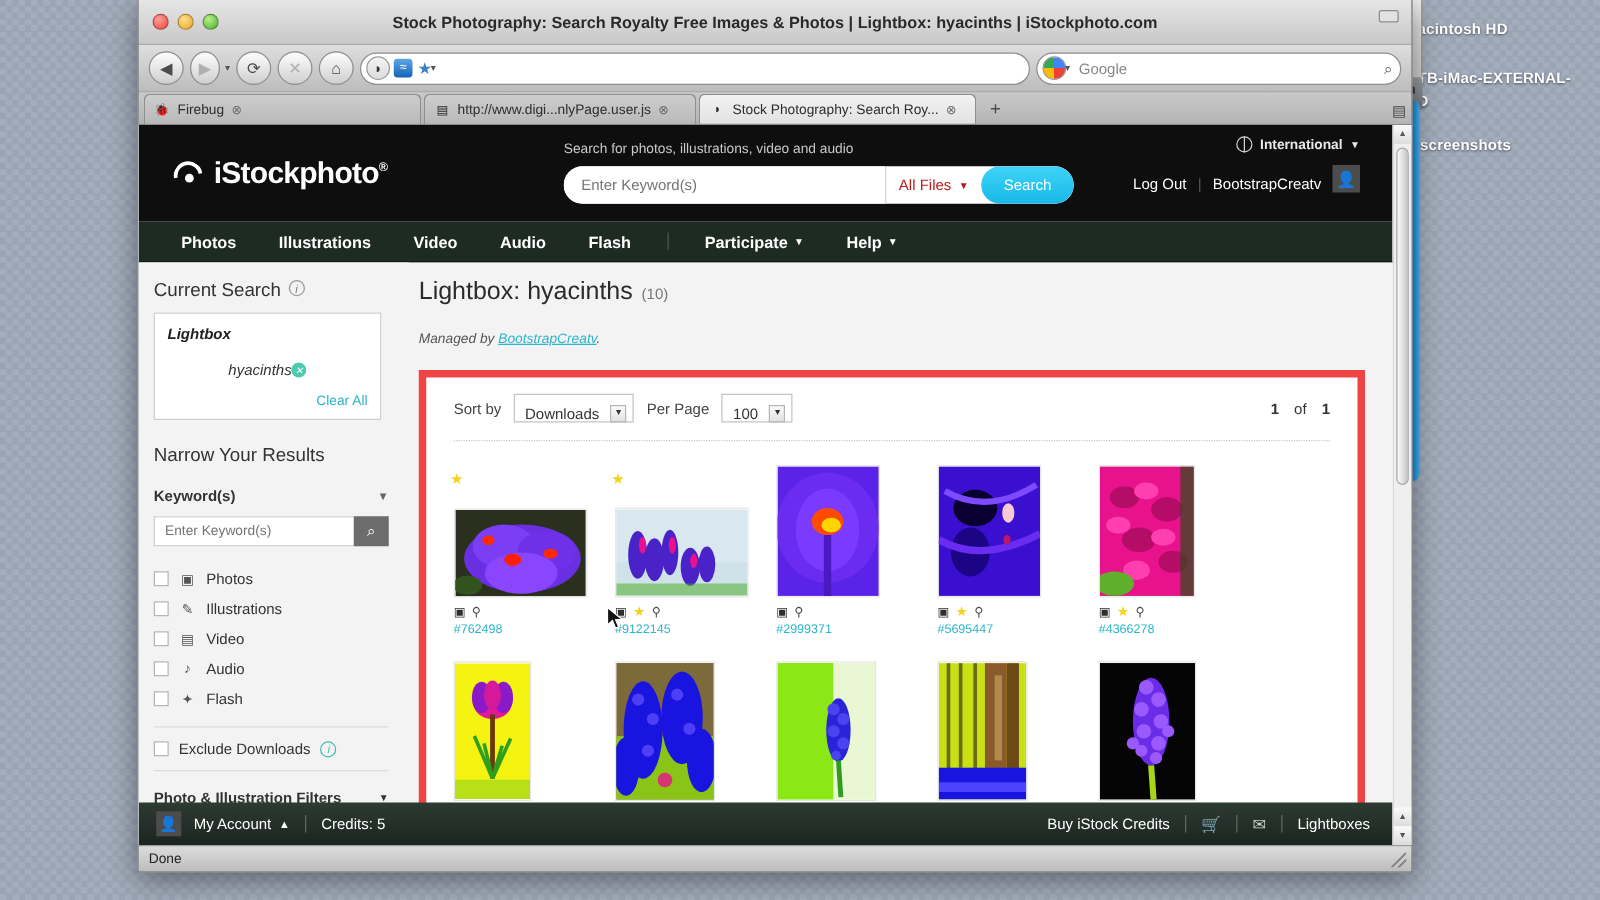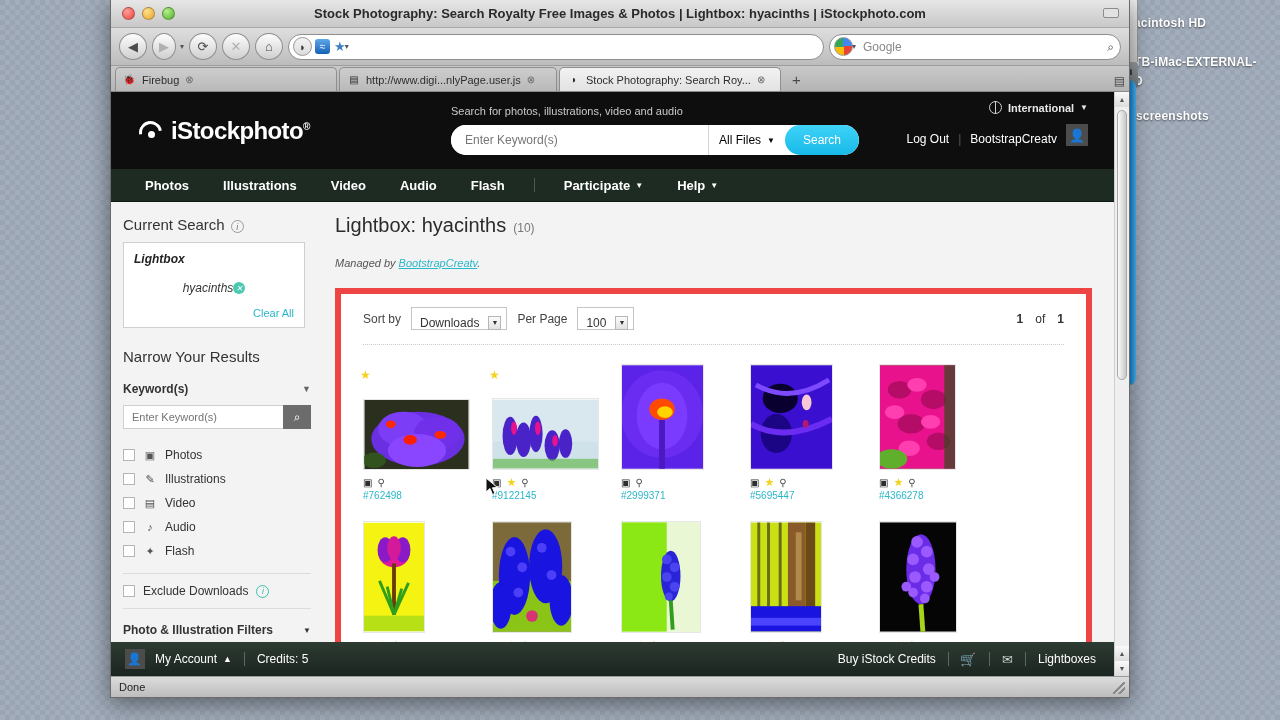--- a/index.html
+++ b/index.html
@@ -29,21 +29,21 @@
   #browser {
     position: absolute; left: 110px; top: 0; width: 1020px; height: 698px;
     background: #d8d8d8;
     border: 1px solid #6b6b6b; border-top: none;
     box-shadow: 0 6px 22px rgba(0,0,0,.45);
     display: flex; flex-direction: column;
   }
 
   
   #titlebar {
-    height: 28px; flex: none; position: relative;
+    height: 36px; flex: none; position: relative;
     background: linear-gradient(#e6e6e6, #c8c8c8);
     border-bottom: 1px solid #a9a9a9;
     display: flex; align-items: center;
   }
   .traffic { display: flex; gap: 7px; margin-left: 11px; }
   .tl { width: 13px; height: 13px; border-radius: 50%; border: 1px solid rgba(0,0,0,.28); }
   .tl.red    { background: radial-gradient(circle at 35% 30%, #ff9f98, #e8453c); }
   .tl.yellow { background: radial-gradient(circle at 35% 30%, #ffe08a, #e8a52a); }
   .tl.green  { background: radial-gradient(circle at 35% 30%, #b6f08b, #4fae2c); }
   #win-title {
@@ -165,21 +165,21 @@
   #search-tag { color: #c9c9c9; font-size: 11px; margin-bottom: 8px; }
   #site-search {
     height: 30px; display: flex; align-items: stretch;
     background: #fff; border-radius: 15px; overflow: hidden; width: 408px;
   }
   #kw-input {
     flex: 1; border: none; outline: none; font-size: 12px; color: #999;
     padding-left: 14px; font-family: inherit; background: #fff;
   }
   #allfiles {
-    display: flex; align-items: center; gap: 6px; font-size: 12px; color: #000000;
+    display: flex; align-items: center; gap: 6px; font-size: 12px; color: #b91c1c;
     padding: 0 10px; border-left: 1px solid #d5d5d5;
   }
   #site-search-btn {
     width: 74px; background: linear-gradient(#3fd3f7,#17b9e8);
     color: #fff; font-size: 12px; display: flex; align-items: center;
     justify-content: center; border-radius: 15px;
   }
 
   #intl {
     position: absolute; right: 26px; top: 9px;
@@ -219,21 +219,21 @@
   .navitem:first-child { padding-left: 6px; }
   .nav-sep { width: 1px; height: 14px; background: #4a5a50; margin: 0 12px; }
   .caret { font-size: 8px; }
 
   
   #content { display: flex; background: #f3f3f3; height: 443px; }
 
   
   #sidebar { width: 216px; flex: none; padding: 14px 0 0 12px; background: #f3f3f3; }
   #cur-search-hd {
-    font-size: 15px; color: #333; display: flex; align-items: flex-end; gap: 6px;
+    font-size: 15px; color: #333; display: flex; align-items: flex-start; gap: 6px;
     margin-bottom: 9px;
   }
   .info-i {
     width: 13px; height: 13px; border-radius: 50%; border: 1px solid #9a9a9a;
     font-size: 9px; color: #777; display: inline-flex;
     align-items: center; justify-content: center; font-style: italic;
   }
   .info-i.teal { border-color: #3fc0b0; color: #3fc0b0; }
   #lb-box {
     width: 182px; background: #fff; border: 1px solid #cfcfcf;

